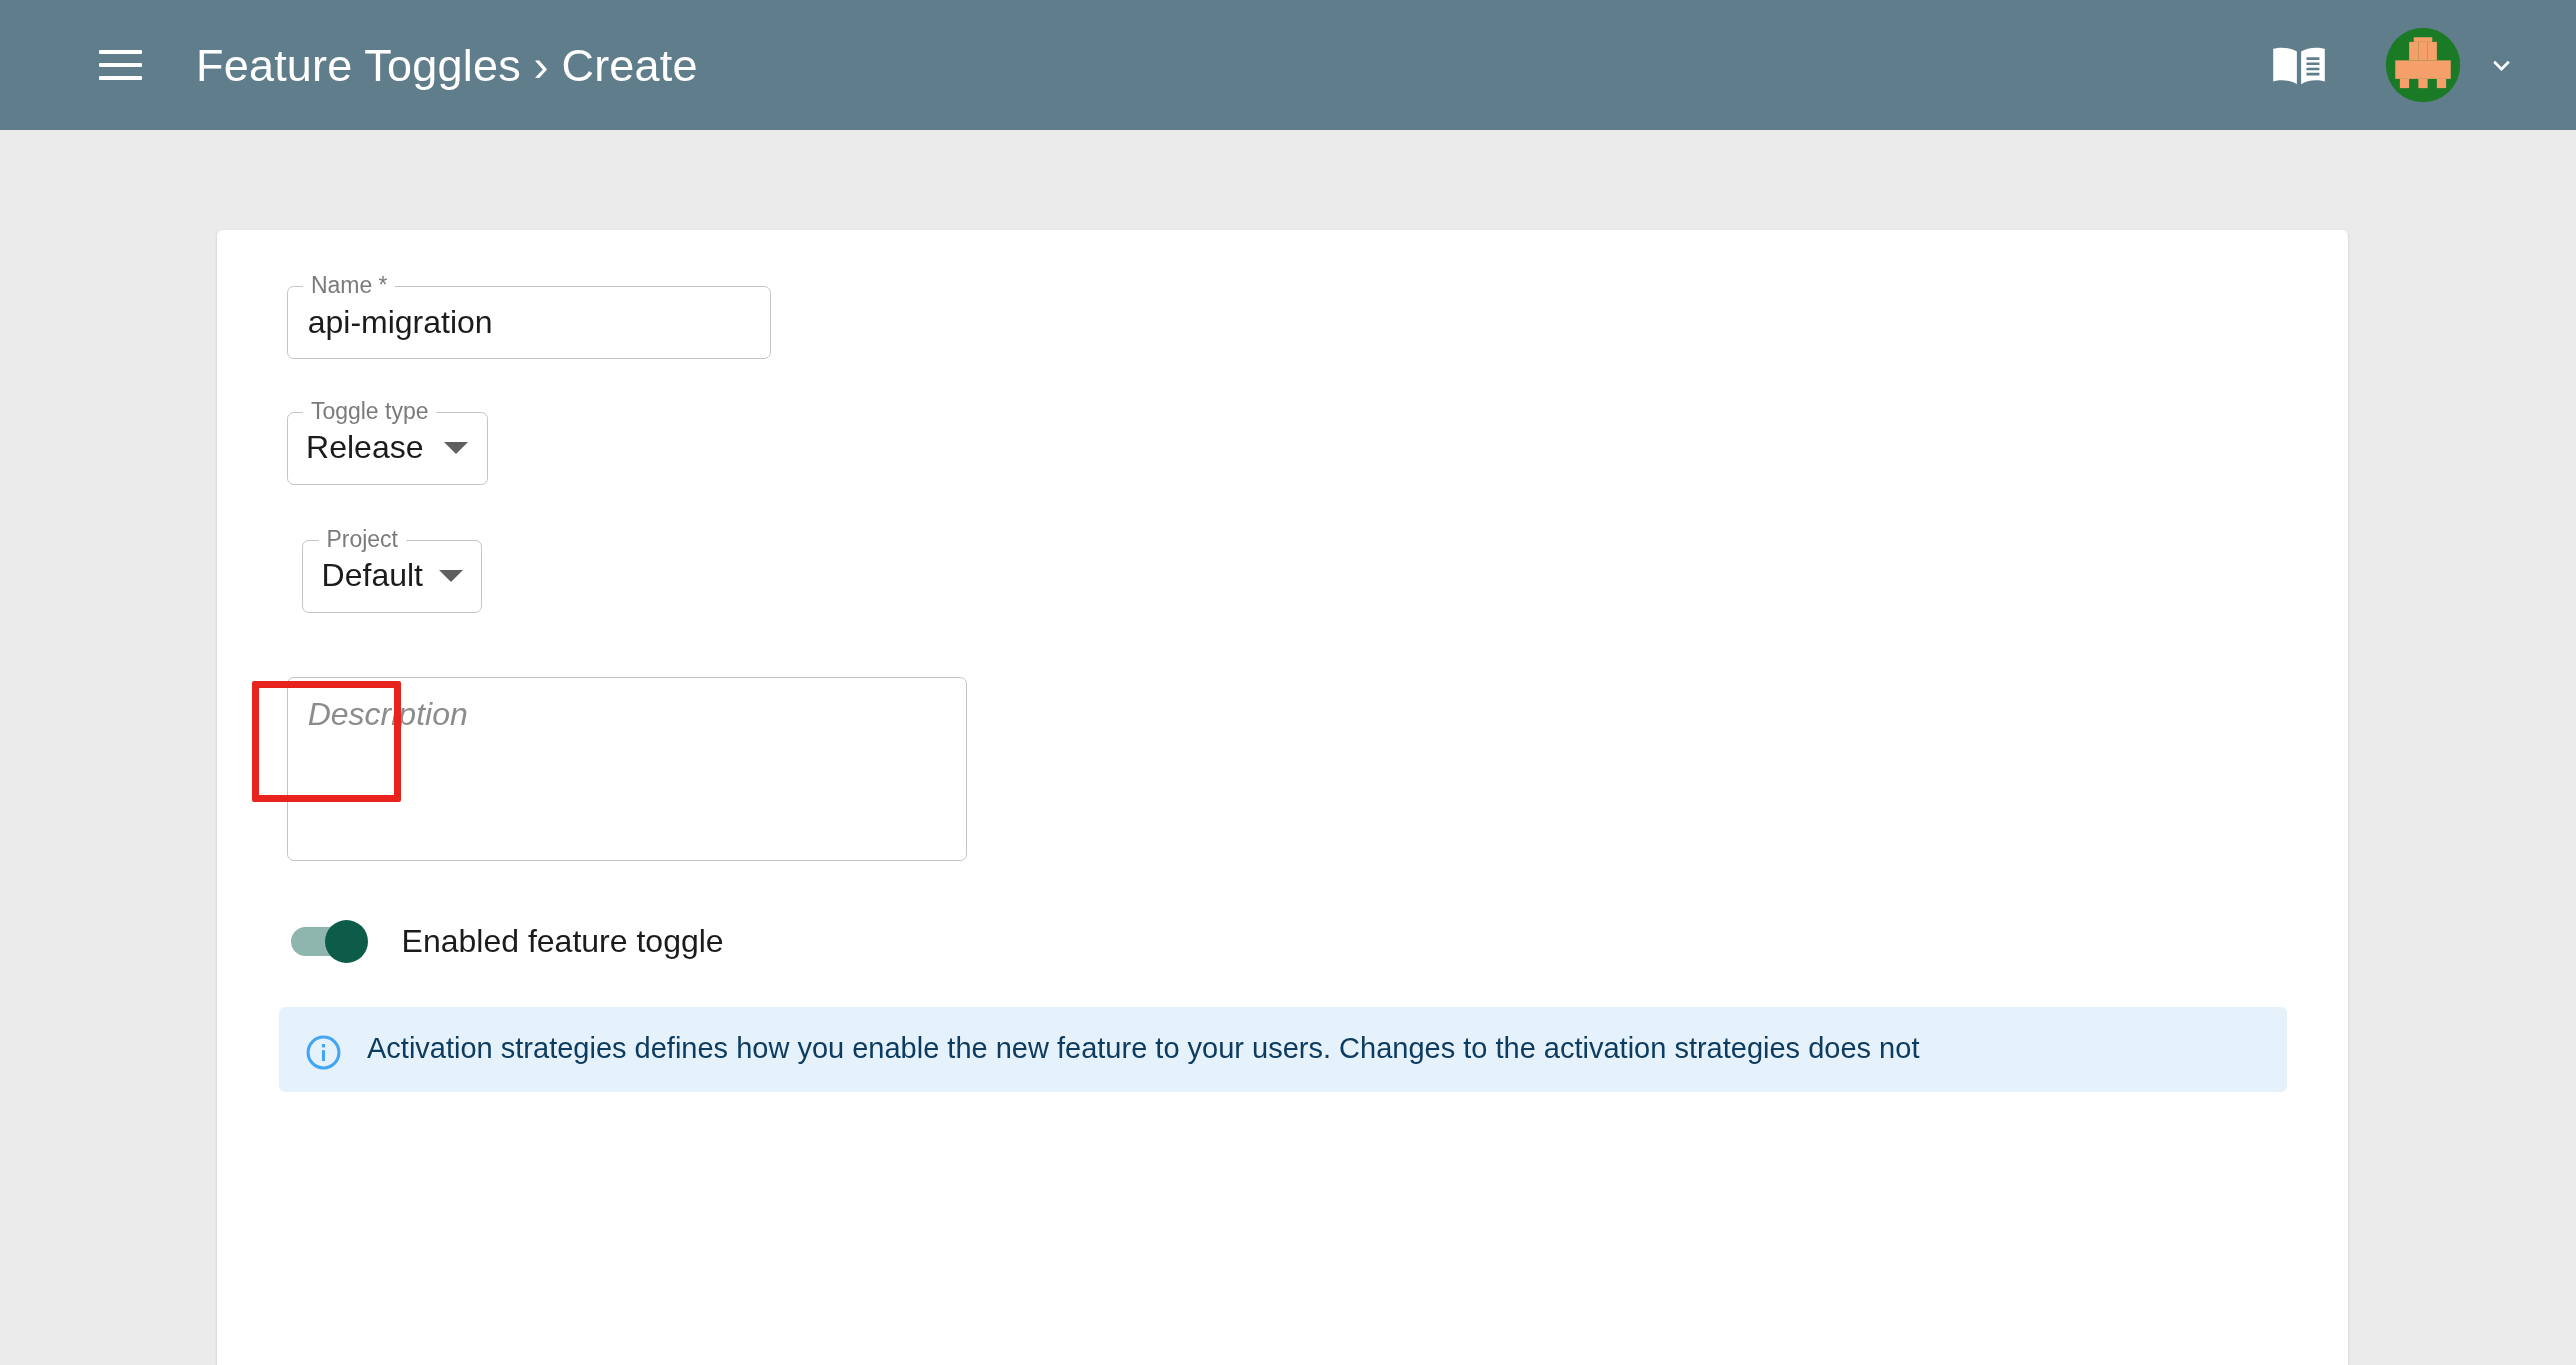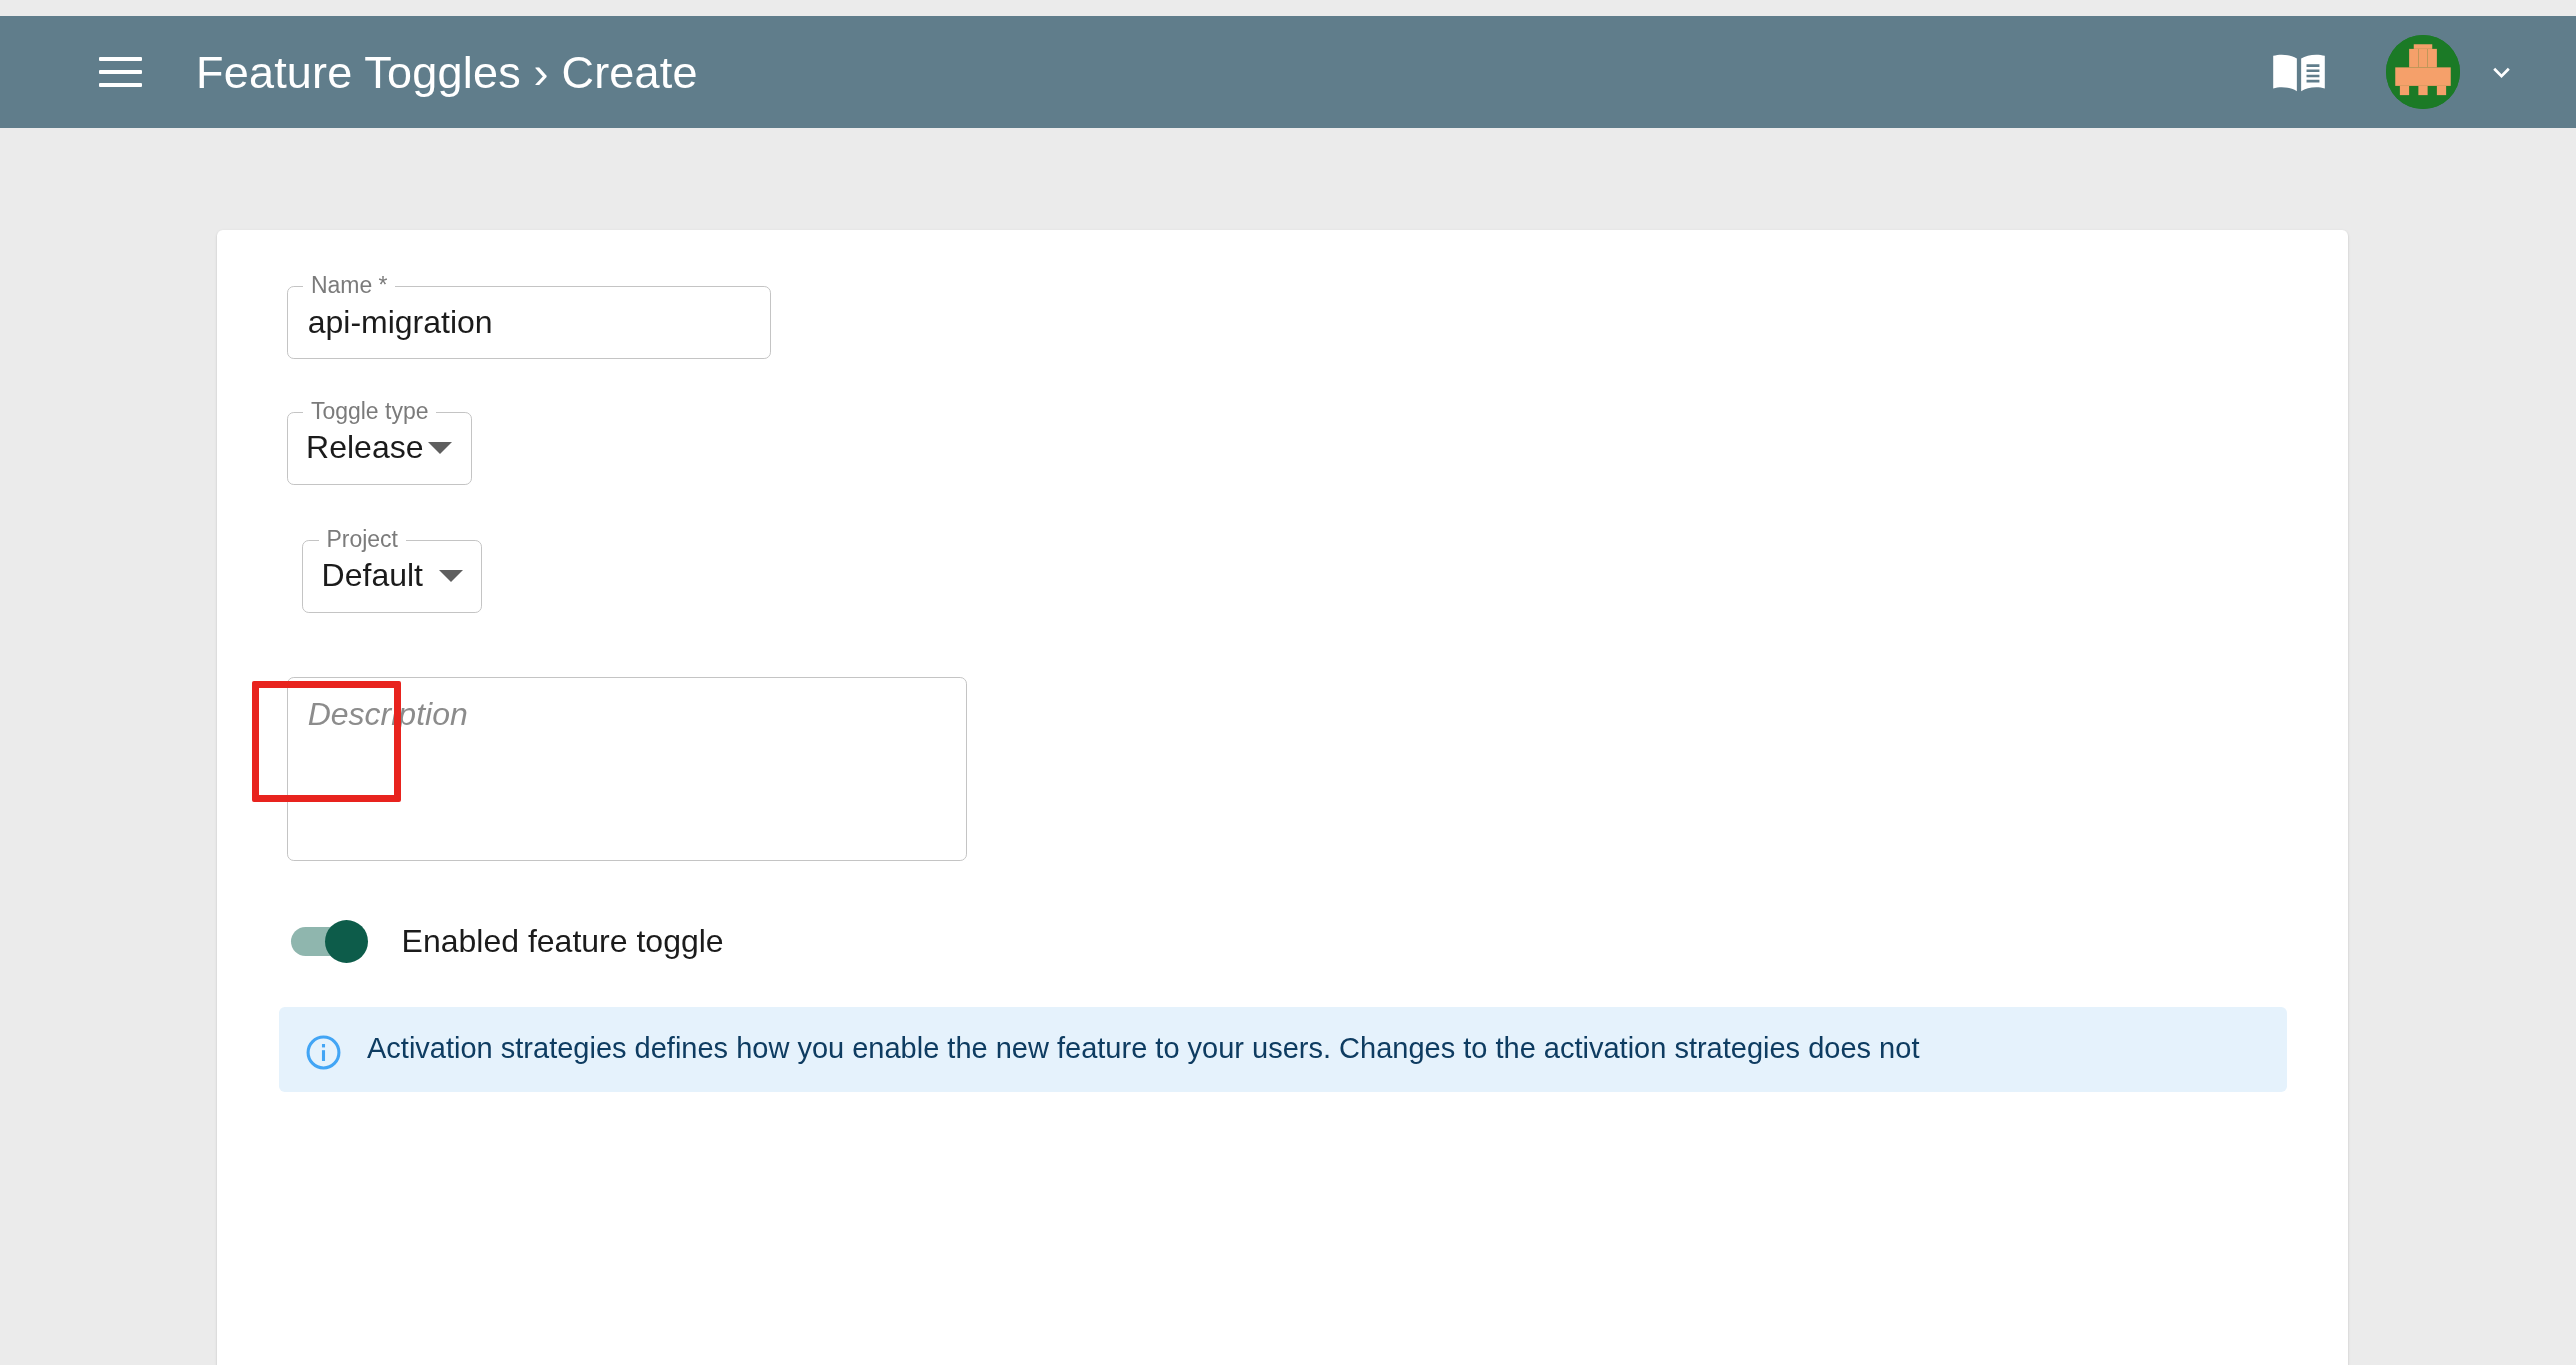--- a/index.html
+++ b/index.html
@@ -11,23 +11,23 @@
     height: 1365px;
     background: #ebebeb;
     font-family: "Liberation Sans", sans-serif;
     overflow: hidden;
     position: relative;
   }
 
   
   .appbar {
     position: absolute;
-    left: 0; top: 16px;
+    left: 0; top: 0;
     width: 2576px;
-    height: 112px;
+    height: 130px;
     background: #607d8b;
     display: flex;
     align-items: center;
     box-sizing: border-box;
     padding: 0 58px 0 99px;
   }
   .hamburger {
     width: 43px;
     height: 31px;
     display: flex;
@@ -162,21 +162,21 @@
     position: absolute;
     right: 19.4px;
     top: 30px;
     width: 0;
     height: 0;
     border-left: 12.6px solid transparent;
     border-right: 12.6px solid transparent;
     border-top: 12.6px solid #5f5f5f;
   }
 
-  .toggletype-field { width: 185px; margin-top: 53px; }
+  .toggletype-field { width: 201px; margin-top: 53px; }
   .project-field { width: 180px; }
 
   
   .redbox {
     position: absolute;
     left: 252px;
     top: 681px;
     width: 149px;
     height: 121px;
     border: 7.7px solid #e8231e;

